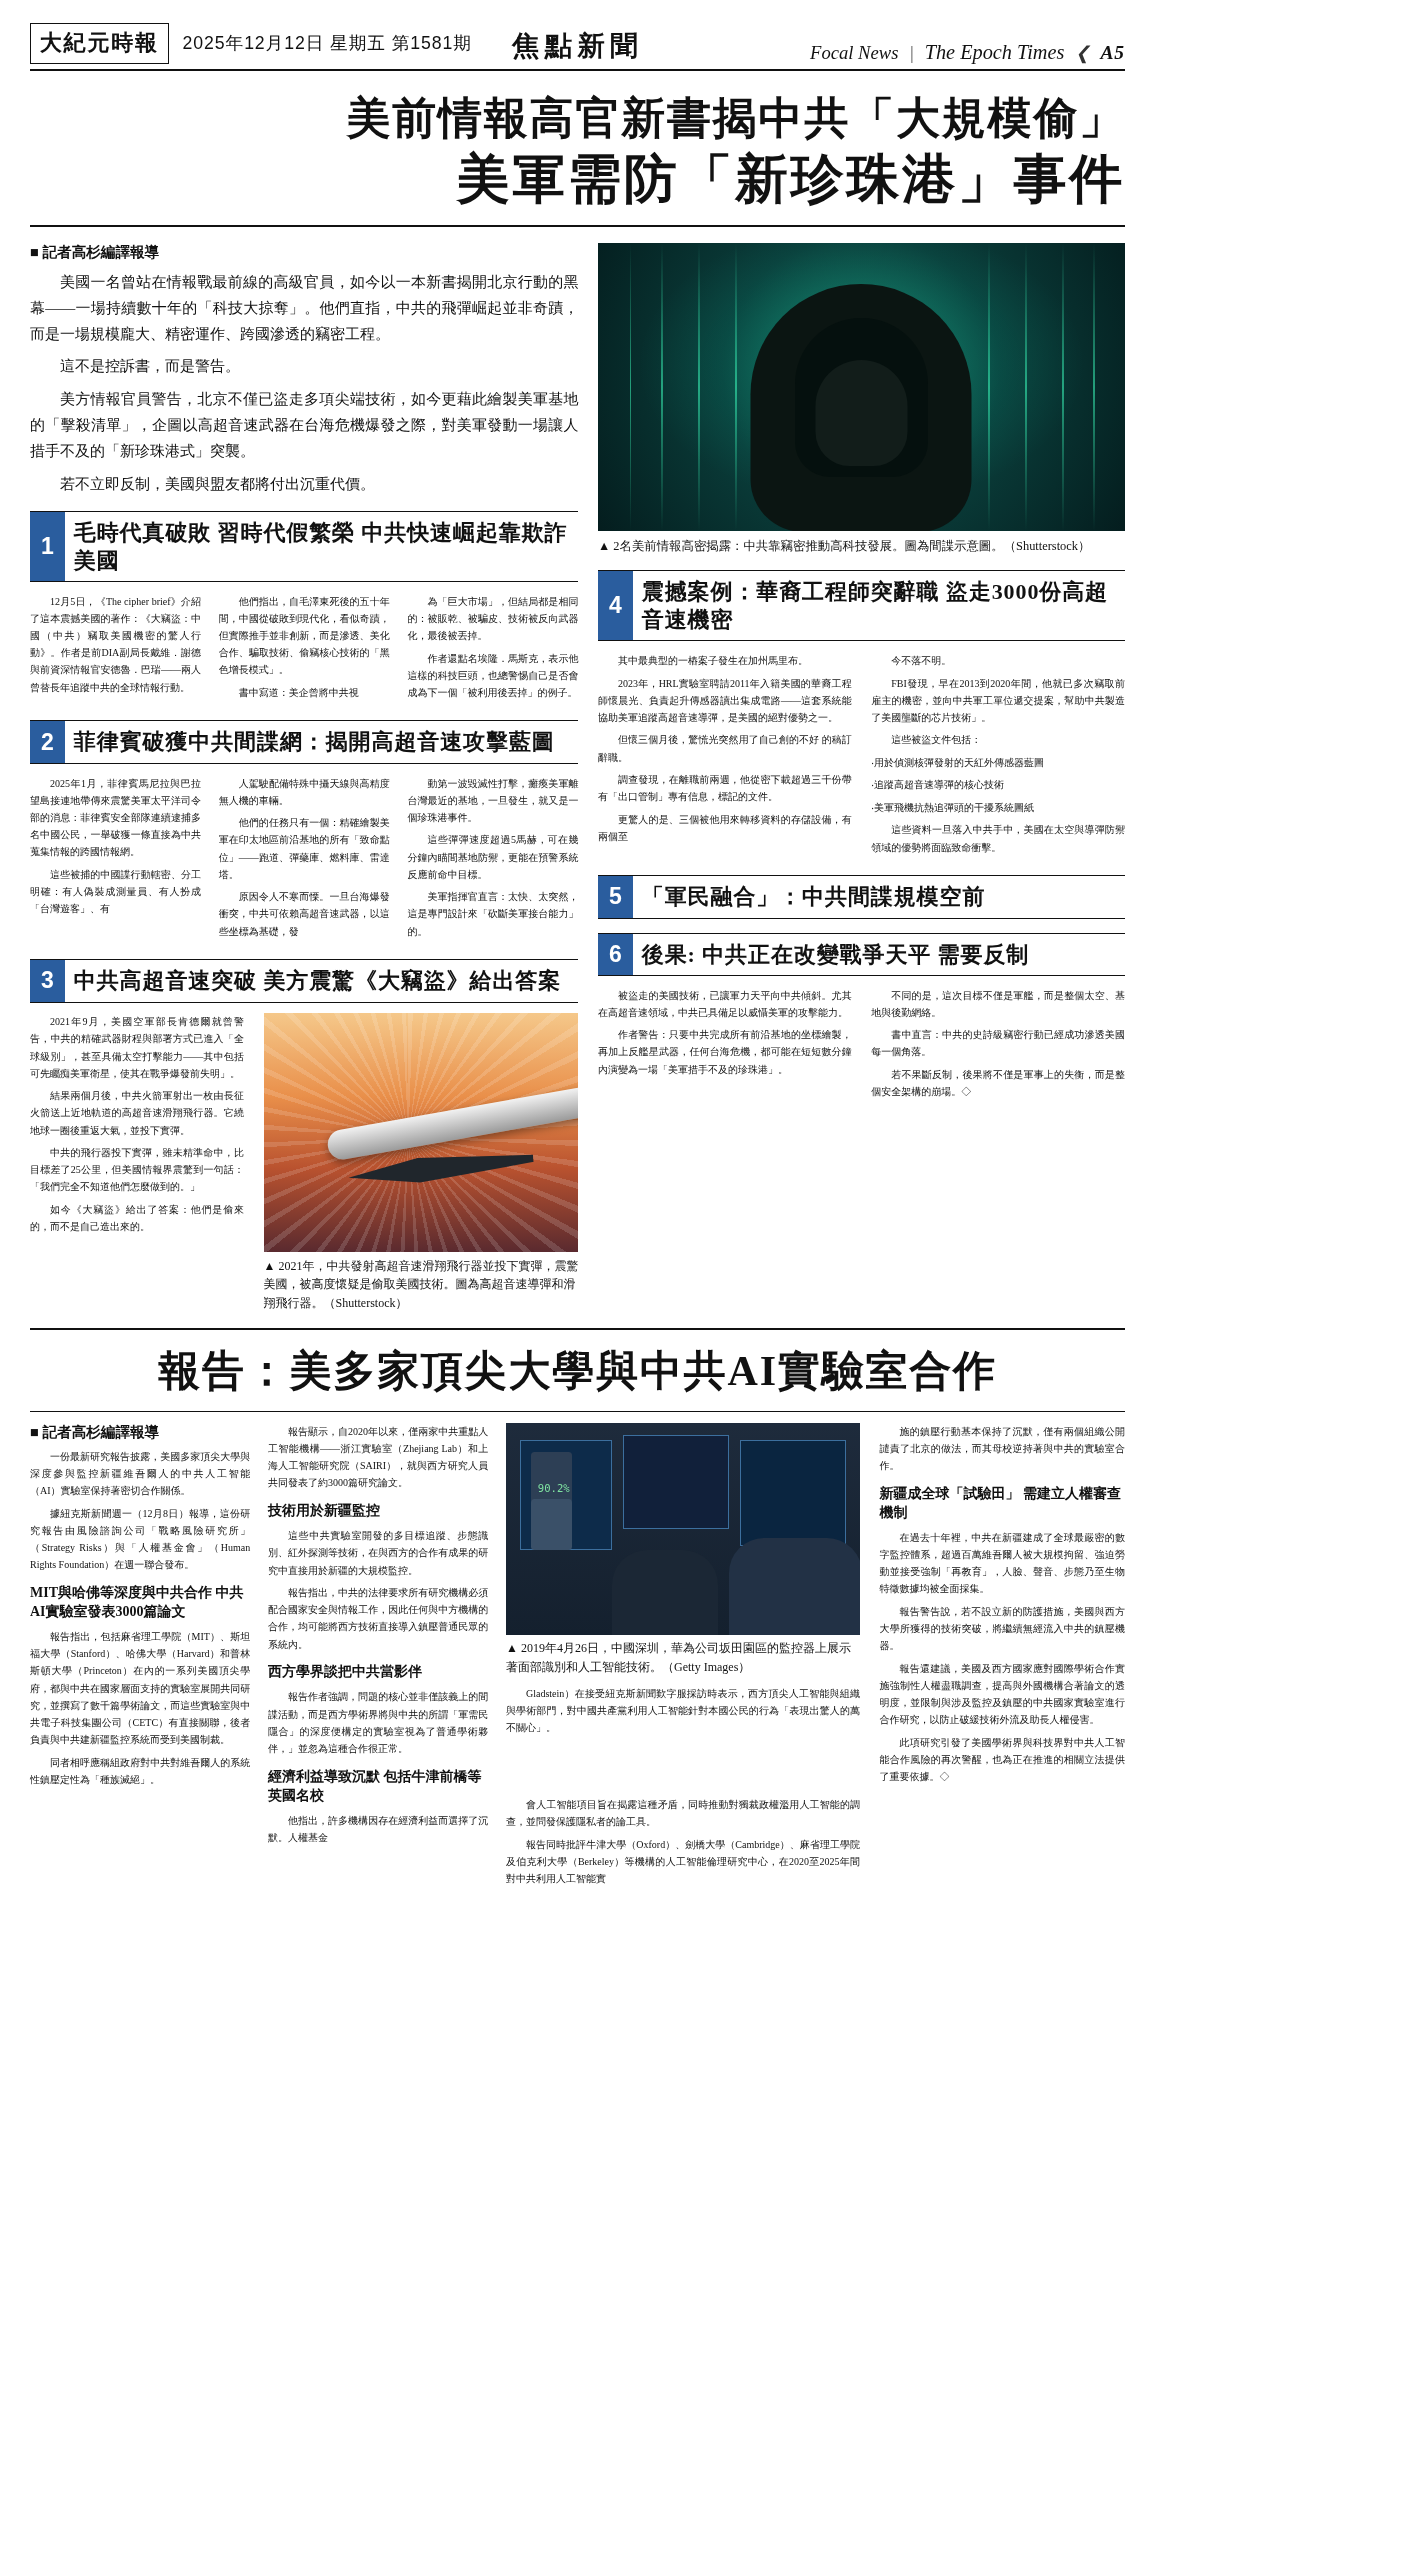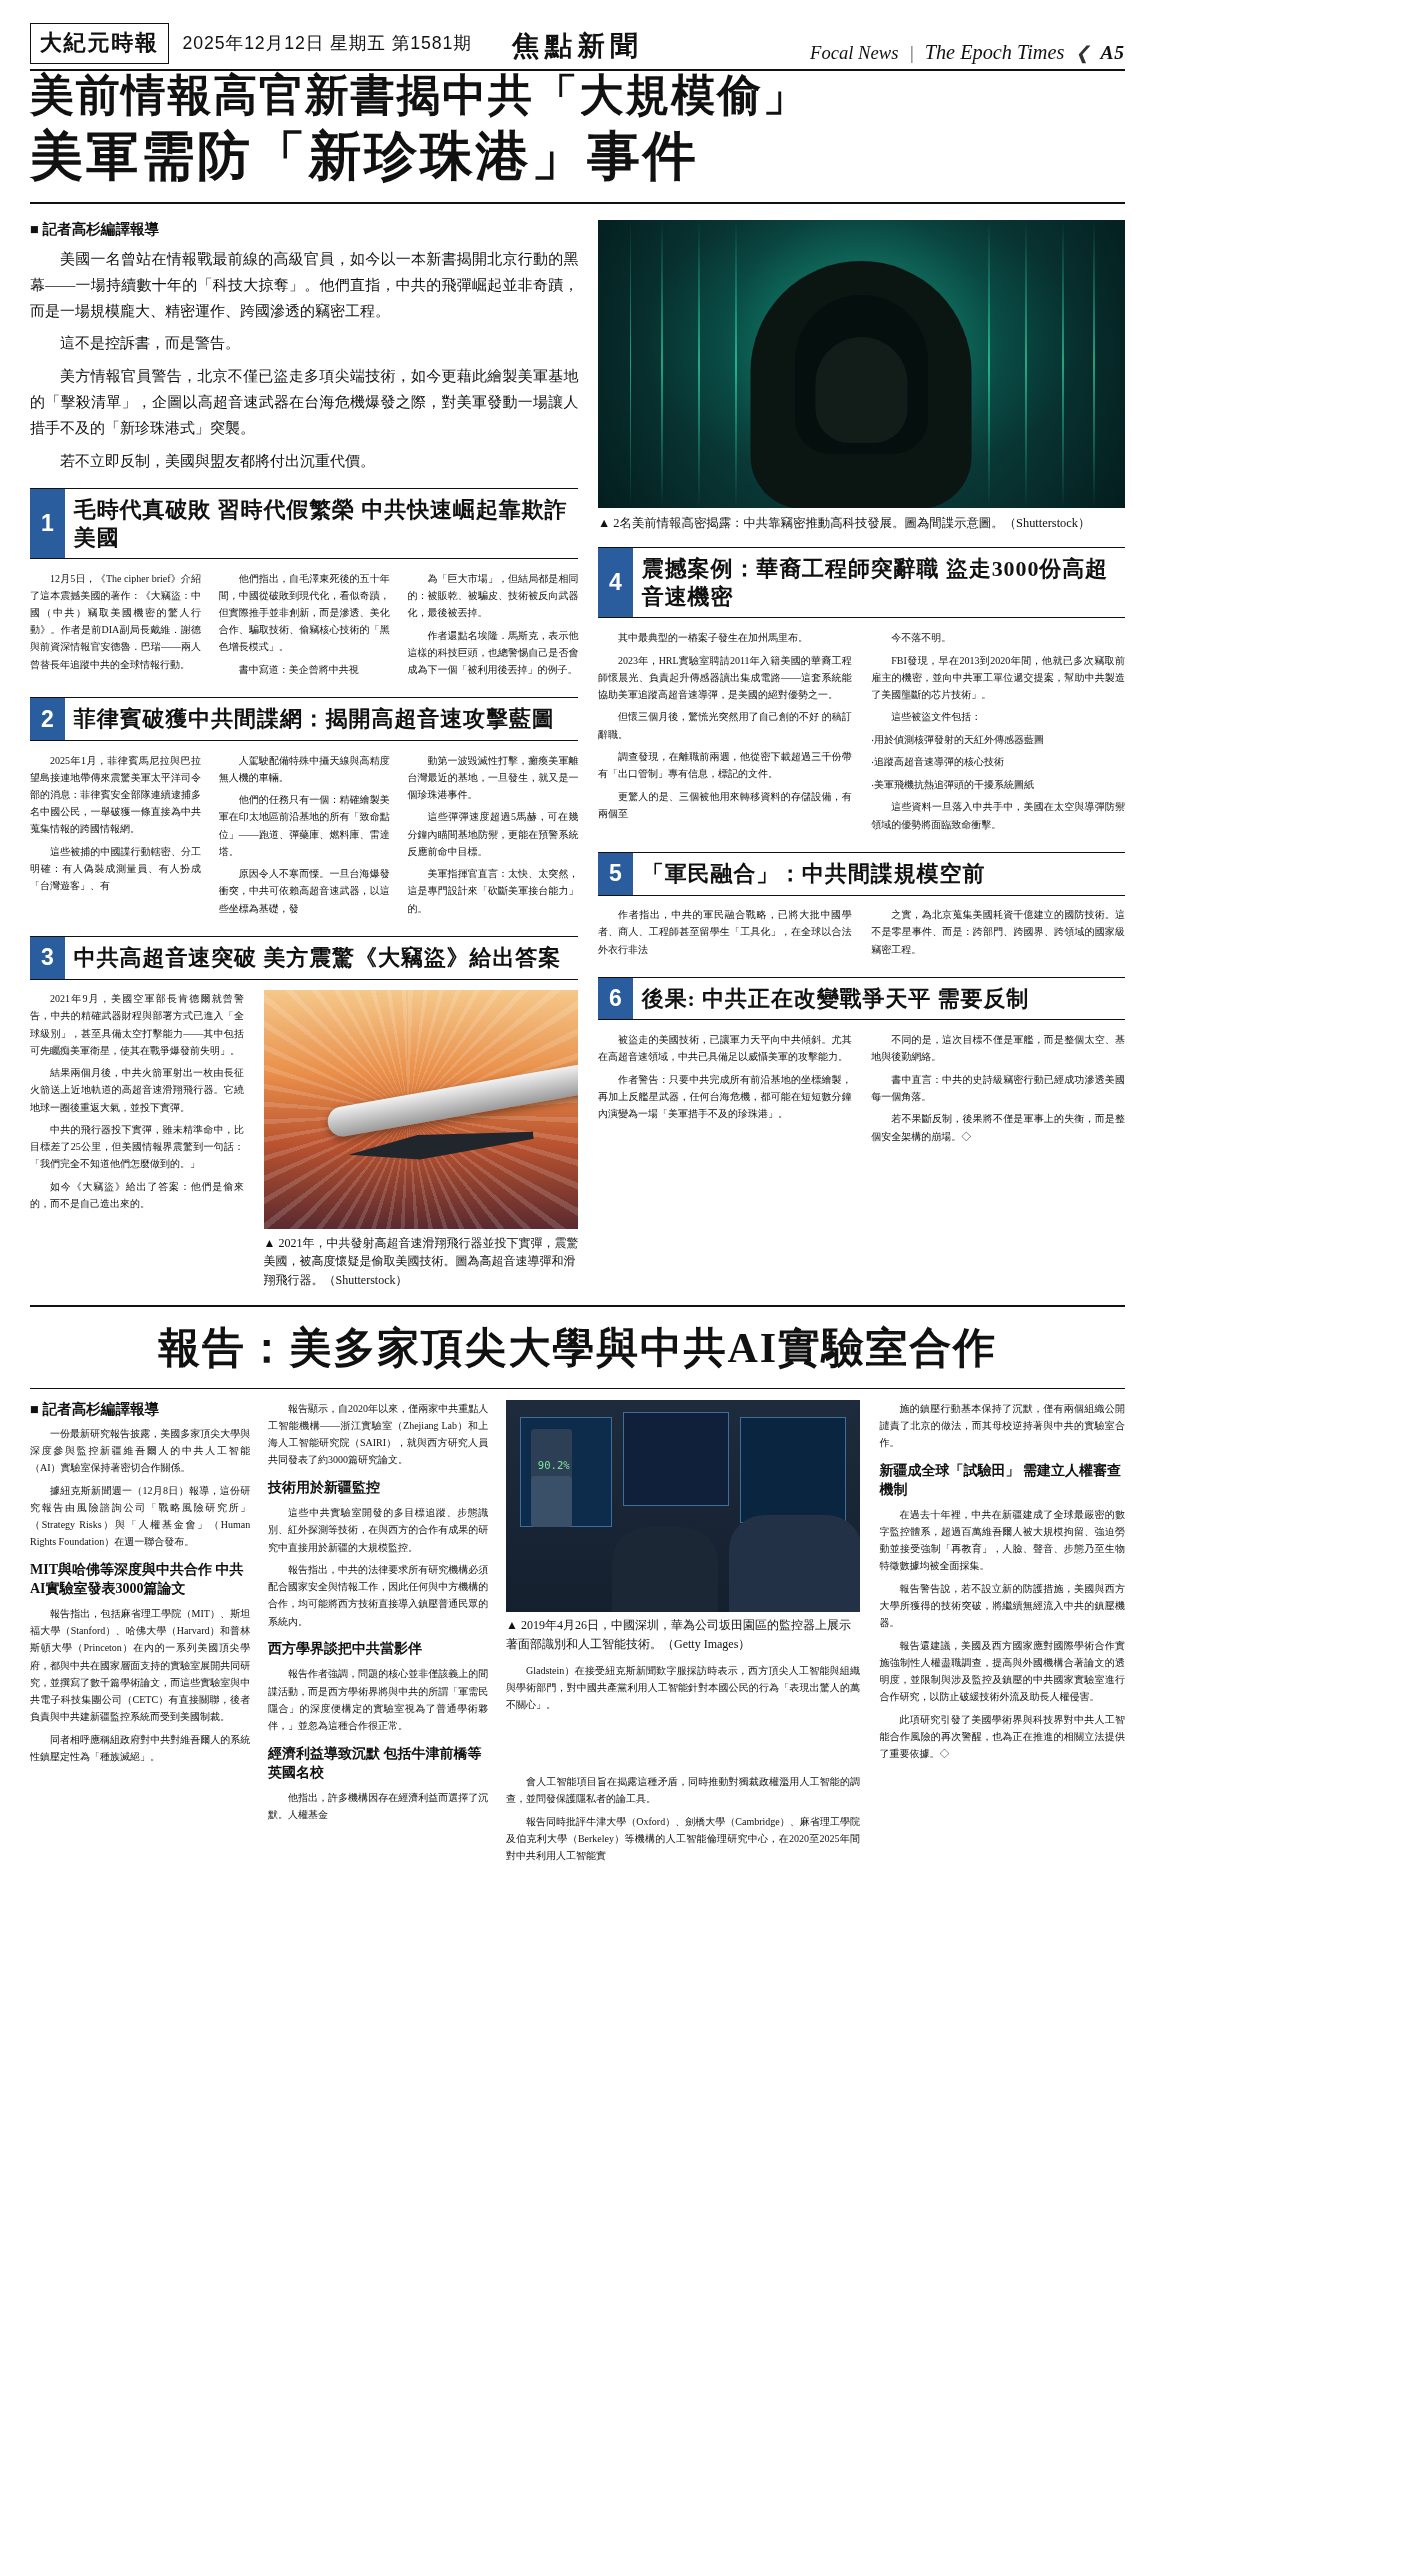--- a/index.html
+++ b/index.html
@@ -23,21 +23,21 @@
   .mh-date { font-size:17.7px; color:#111; letter-spacing:0.9px; font-family:"Liberation Sans", sans-serif;}
   .mh-center { position:absolute; left:50%; transform:translateX(-50%); bottom:5.3px;
       font-size:27.4px; font-weight:bold; letter-spacing:5.3px; }
   .mh-right { display:flex; align-items:flex-end; gap:10.6px; font-size:18.6px;font-style:italic; }
   .mh-right .sep { color:#555; }
   .mh-right .et { font-family:"Liberation Serif", serif; font-size:20.3px; }
   .mh-right .pg { font-weight:bold; font-size:19.5px; letter-spacing:0.9px; }
   .mh-arrow { font-size:17.7px; color:#333; }
 
   
-  .headline-wrap { text-align:left; }
+  .headline-wrap { text-align:right; margin-top:23px; }
   .headline-1 { font-size:44px; font-weight:bold; letter-spacing:1.8px; line-height:1.15; }
   .headline-2 { font-size:53px; font-weight:bold; letter-spacing:2.7px; line-height:1.12; margin-top:5.3px; }
   .rule-thick { border-bottom:2.7px solid #111; margin-top:16px; }
 
   
   .main-area { display:flex; gap:19.5px; margin-top:16px; }
   .col-left  { width:690px; }
   .col-right { width:663px; }
 
   
@@ -253,28 +253,20 @@
           <p style="text-indent:0">‧用於偵測核彈發射的天紅外傳感器藍圖</p>
           <p style="text-indent:0">‧追蹤高超音速導彈的核心技術</p>
           <p style="text-indent:0">‧美軍飛機抗熱追彈頭的干擾系統圖紙</p>
           <p>這些資料一旦落入中共手中，美國在太空與導彈防禦領域的優勢將面臨致命衝擊。</p>
         </div>
       </div>
 
       <div class="sec-head blue">
         <div class="sec-num">5</div>
         <div class="sec-title">「軍民融合」：中共間諜規模空前</div>
-      </div>
-      <div class="cols2">
-        <div class="bodycol">
-          <p>作者指出，中共的軍民融合戰略，已將大批中國學者、商人、工程師甚至留學生「工具化」，在全球以合法外衣行非法</p>
-        </div>
-        <div class="bodycol">
-          <p>之實，為北京蒐集美國耗資千億建立的國防技術。這不是零星事件、而是：跨部門、跨國界、跨領域的國家級竊密工程。</p>
-        </div>
       </div>
 
       <div class="sec-head blue">
         <div class="sec-num">6</div>
         <div class="sec-title">後果: 中共正在改變戰爭天平 需要反制</div>
       </div>
       <div class="cols2">
         <div class="bodycol">
           <p>被盜走的美國技術，已讓軍力天平向中共傾斜。尤其在高超音速領域，中共已具備足以威懾美軍的攻擊能力。</p>
           <p>作者警告：只要中共完成所有前沿基地的坐標繪製，再加上反艦星武器，任何台海危機，都可能在短短數分鐘內演變為一場「美軍措手不及的珍珠港」。</p>

